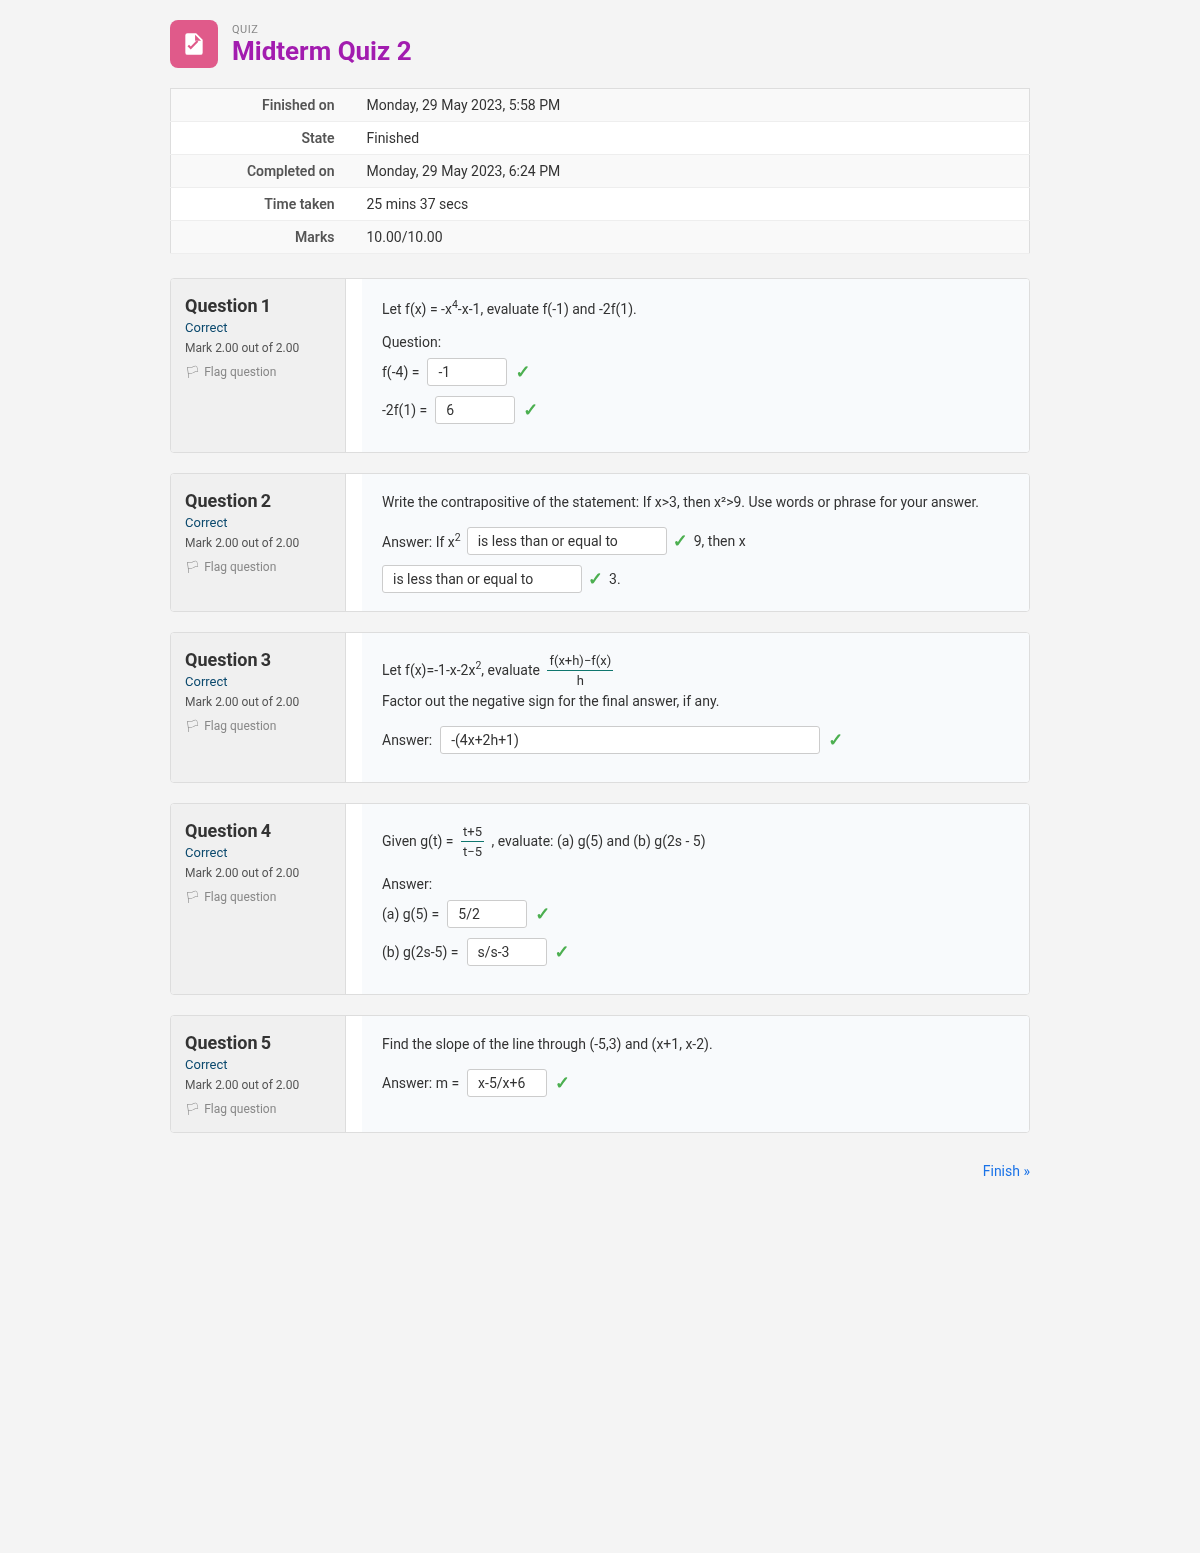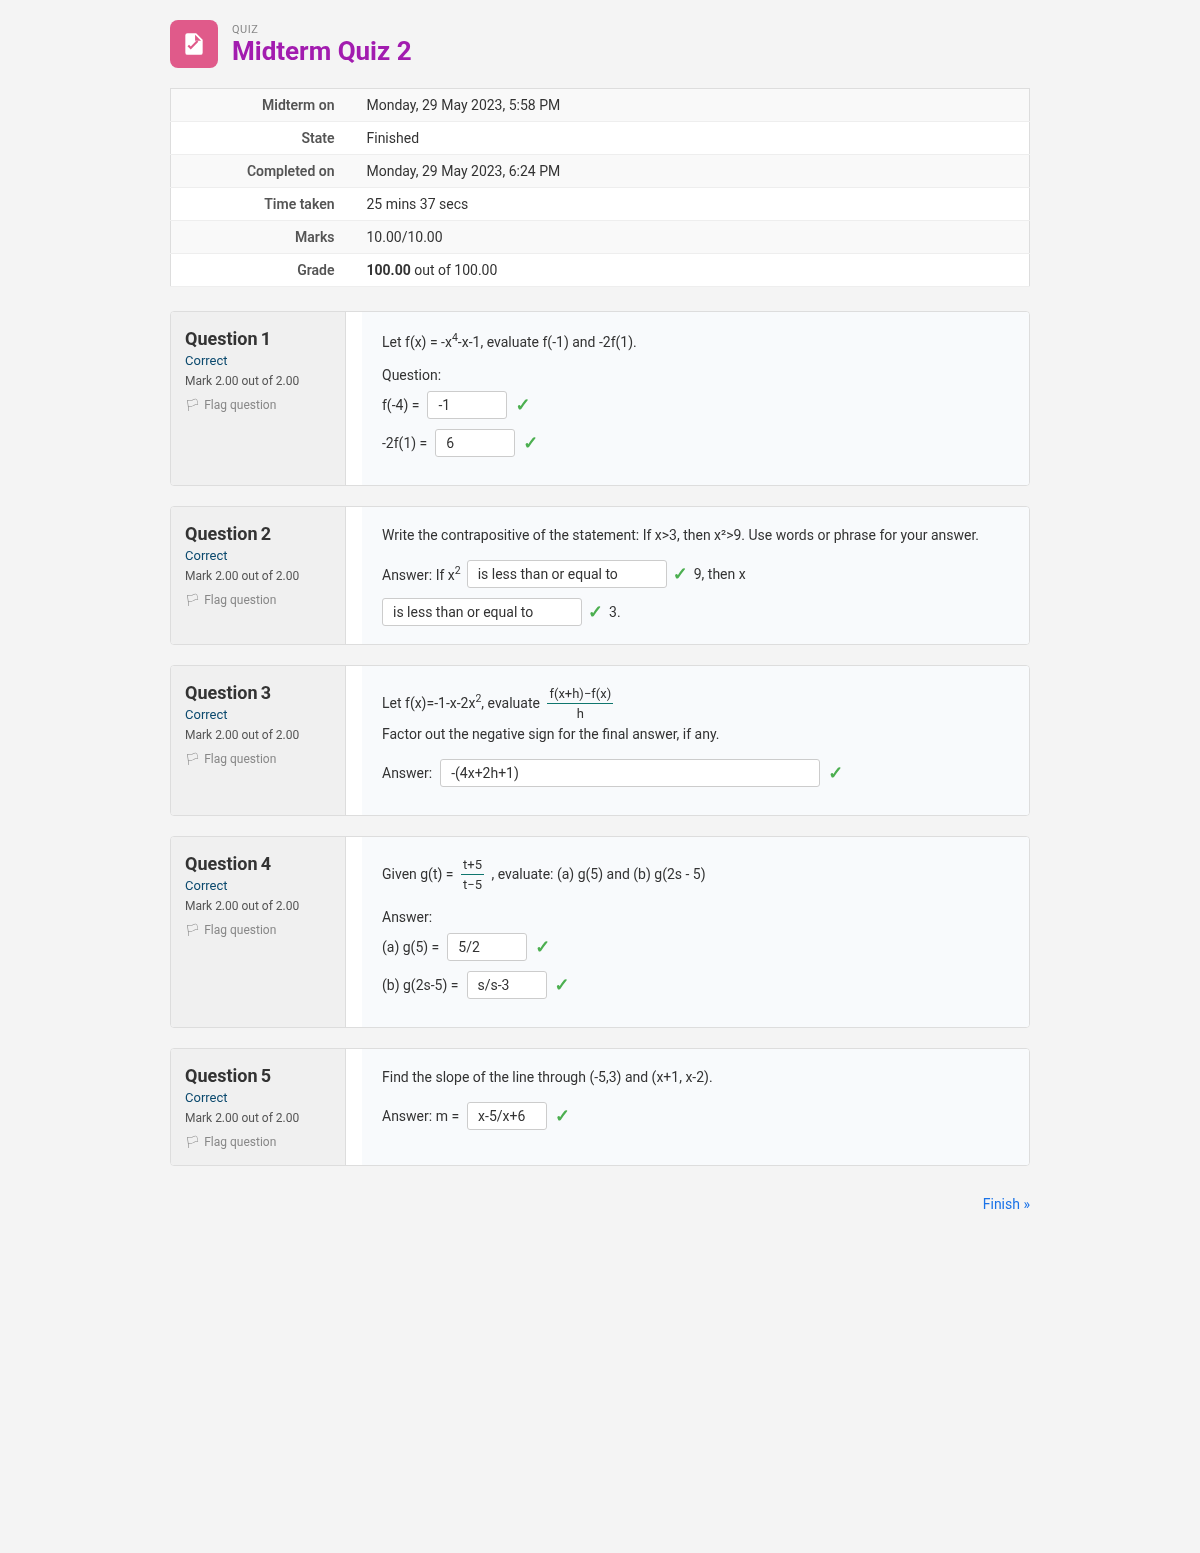--- a/index.html
+++ b/index.html
@@ -221,45 +221,39 @@
     </div>
     <div>
       <div class="quiz-label">QUIZ</div>
       <div class="quiz-title">Midterm Quiz 2</div>
     </div>
   </div>
 
   <table class="info-table">
     <tbody>
         <tr>
-      <td>Midterm on</td>
+      <td>Finished on</td>
       <td>Monday, 29 May 2023, 5:58 PM</td>
     </tr>
     <tr>
       <td>State</td>
       <td>Finished</td>
     </tr>
     <tr>
       <td>Completed on</td>
       <td>Monday, 29 May 2023, 6:24 PM</td>
     </tr>
     <tr>
       <td>Time taken</td>
       <td>25 mins 37 secs</td>
     </tr>
     <tr>
       <td>Marks</td>
       <td>10.00/10.00</td>
     </tr>
-    <tr>
-      <td>Grade</td>
-      <td>
-        <span class="grade-bold">100.00</span><span> out of 100.00</span>
-      </td>
-    </tr>
   </tbody>
     </table>
 
   <div class="question-block">
     <div class="question-sidebar">
       <div class="question-num">
         <span>Question</span> <span style="font-size:18px;font-weight:700;">1</span>
       </div>
       <div class="question-status">Correct</div>
       <div class="question-mark">Mark 2.00 out of 2.00</div>

